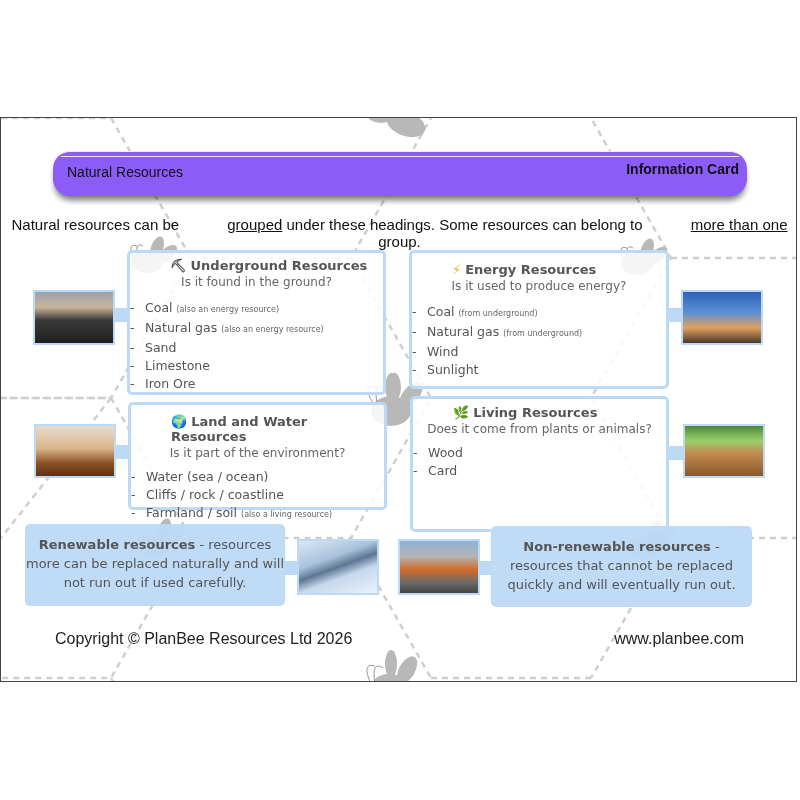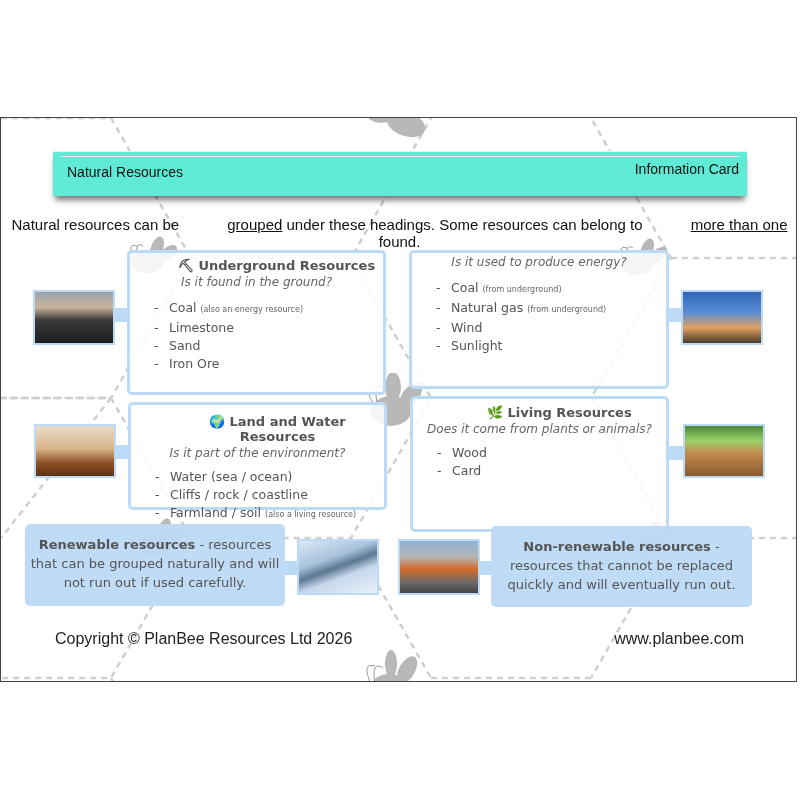--- a/index.html
+++ b/index.html
@@ -1,29 +1,29 @@
 <!DOCTYPE html>
 <html><head>
 <meta charset="utf-8">
 <style>
   html,body{margin:0;padding:0;background:#fff;}
   body{width:800px;height:800px;position:relative;overflow:hidden;font-family:"DejaVu Sans",sans-serif;color:#555;}
   .page{position:absolute;left:0;top:117px;width:797px;height:565px;border:1px solid #444;box-sizing:border-box;background:#fff;overflow:hidden;}
   svg.grid{position:absolute;left:0;top:0;width:797px;height:565px;}
   .bee{position:absolute;}
-  .banner{position:absolute;left:52px;top:33px;width:694px;height:44px;background:#5eead4;box-shadow:0 6px 6px -2px rgba(0,0,0,0.55);border-top:1px solid #eee;}
+  .banner{position:absolute;left:52px;top:33px;width:694px;height:44px;background:#8b5cf6;box-shadow:0 6px 6px -2px rgba(0,0,0,0.55);border-top:1px solid #eee;border-radius:17px;}
   .banner .inner{position:absolute;left:8px;right:8px;top:4px;bottom:0;border-top:1px solid #e8e8e8;}
   .banner .l{position:absolute;left:14px;top:12px;font-family:"Liberation Sans",sans-serif;font-size:14px;color:#111;}
-  .banner .r{position:absolute;right:8px;top:9px;font-family:"Liberation Sans",sans-serif;font-size:14px;color:#111;}
+  .banner .r{position:absolute;right:8px;top:9px;font-family:"Liberation Sans",sans-serif;font-size:14px;color:#111;font-weight:bold;}
   .intro{position:absolute;left:0;width:797px;top:98px;text-align:center;font-family:"Liberation Sans",sans-serif;font-size:15px;color:#111;}
   .intro u{text-decoration:underline;margin-left:44px;}
   .card{position:absolute;background:rgba(255,255,255,0.85);border:3px solid #bcd9f5;border-radius:5px;box-sizing:border-box;}
-  .card .title{text-align:center;font-weight:bold;font-size:13px;color:#555;margin-top:5px;margin-left:40px;}
-  .card .q{text-align:center;font-style:italic;font-size:12px;color:#666;margin-top:2px;}
-  .card ul{list-style:none;margin:10px 10px 0 0;padding:0 0 0 24px;}
+  .card .title{font-weight:bold;font-size:13px;color:#555;margin-top:5px;margin-left:40px;}
+  .card .q{text-align:center;font-size:12px;color:#666;margin-top:2px;}
+  .card ul{list-style:none;margin:10px 10px 0 0;padding:0 0 0 0;}
   .card li{font-size:12.5px;line-height:18px;color:#555;}
   .card li .dash{display:inline-block;width:15px;}
   .card li small{font-size:8px;color:#666;}
   .photo{position:absolute;border:2px solid #bcd9f5;box-sizing:border-box;}
   .tab{position:absolute;background:#bcd9f5;}
   .def{position:absolute;background:rgba(188,217,245,0.95);border-radius:5px;text-align:center;font-size:13px;line-height:19px;color:#555;box-sizing:border-box;padding-top:11px;}
   .def b{color:#555;}
   .foot{position:absolute;top:512px;font-family:"Liberation Sans",sans-serif;font-size:16px;color:#222;}
   .icon{display:inline-block;margin-right:4px;}
 </style>
@@ -104,37 +104,39 @@
       <path d="M20 36 Q10 14 24 18 M24 36 Q20 12 32 20" stroke="#999" fill="none" stroke-width="1"></path>
     </svg>
 
   <div class="banner">
     <div class="inner"></div>
     <span class="l">Natural Resources</span>
     <span class="r">Information Card</span>
   </div>
 
   <div class="intro">
-    <span>Natural resources can be </span><u>grouped</u><span> under these headings. Some resources can belong to </span><u>more than one</u><span> found.</span>
+    <span>Natural resources can be </span><u>grouped</u><span> under these headings. Some resources can belong to </span><u>more than one</u><span> group.</span>
   </div>
 
   <div class="photo" style="left:32px;top:172px;width:82px;height:55px;background:linear-gradient(180deg,#9aa2ad 0%,#c9b49a 30%,#3a3a3a 55%,#1e1e1e 100%);"></div>
   <div class="tab" style="left:114px;top:190px;width:14px;height:14px"></div>
   <div class="card" style="left:126px;top:132px;width:259px;height:145px">
     <div class="title"><span class="icon">⛏</span><span>Underground Resources</span></div>
     <div class="q">Is it found in the ground?</div>
     <ul>
       <li><span class="dash">-</span><span>Coal</span> <small>(also an energy resource)</small></li>
+      <li><span class="dash">-</span><span>Natural gas</span> <small>(also an energy resource)</small></li>
+      <li><span class="dash">-</span><span>Sand</span></li>
       <li><span class="dash">-</span><span>Limestone</span></li>
-      <li><span class="dash">-</span><span>Sand</span></li>
       <li><span class="dash">-</span><span>Iron Ore</span></li>
     </ul>
   </div>
 
   <div class="card" style="left:408px;top:132px;width:260px;height:139px">
+    <div class="title" style="margin-top:9px"><span class="icon" style="color:#f5a623">⚡</span><span>Energy Resources</span></div>
     <div class="q">Is it used to produce energy?</div>
     <ul>
       <li><span class="dash">-</span><span>Coal</span> <small>(from underground)</small></li>
       <li><span class="dash">-</span><span>Natural gas</span> <small>(from underground)</small></li>
       <li><span class="dash">-</span><span>Wind</span></li>
       <li><span class="dash">-</span><span>Sunlight</span></li>
     </ul>
   </div>
   <div class="tab" style="left:666px;top:190px;width:16px;height:14px"></div>
   <div class="photo" style="left:680px;top:172px;width:82px;height:55px;background:linear-gradient(180deg,#2f63b8 0%,#5a8fd6 40%,#e0a060 70%,#4a3a2a 100%);"></div>
@@ -156,21 +158,21 @@
     <div class="q">Does it come from plants or animals?</div>
     <ul style="margin-top:8px">
       <li><span class="dash">-</span><span>Wood</span></li>
       <li><span class="dash">-</span><span>Card</span></li>
     </ul>
   </div>
   <div class="tab" style="left:666px;top:328px;width:18px;height:14px"></div>
   <div class="photo" style="left:682px;top:306px;width:82px;height:54px;background:linear-gradient(180deg,#4c8a3a 0%,#9ccf6a 30%,#c28a4e 55%,#8a5a2e 100%);"></div>
 
   <div class="def" style="left:24px;top:406px;width:260px;height:82px">
-    <b>Renewable resources</b><span> - resources that can be grouped naturally and will not run out if used carefully.</span>
+    <b>Renewable resources</b><span> - resources more can be replaced naturally and will not run out if used carefully.</span>
   </div>
   <div class="tab" style="left:284px;top:443px;width:14px;height:14px"></div>
   <div class="photo" style="left:296px;top:421px;width:82px;height:56px;background:linear-gradient(160deg,#dbe8f5 0%,#a9c2dc 35%,#5d7793 50%,#c6d8ec 65%,#eaf2fb 100%);"></div>
 
   <div class="photo" style="left:397px;top:421px;width:82px;height:56px;background:linear-gradient(180deg,#8fb3d6 0%,#b4b4b4 30%,#d26a2a 55%,#6a6a6a 80%,#444 100%);"></div>
   <div class="tab" style="left:479px;top:443px;width:12px;height:14px"></div>
   <div class="def" style="left:490px;top:408px;width:261px;height:81px">
     <b>Non-renewable resources</b><span> - resources that cannot be replaced quickly and will eventually run out.</span>
   </div>
 

